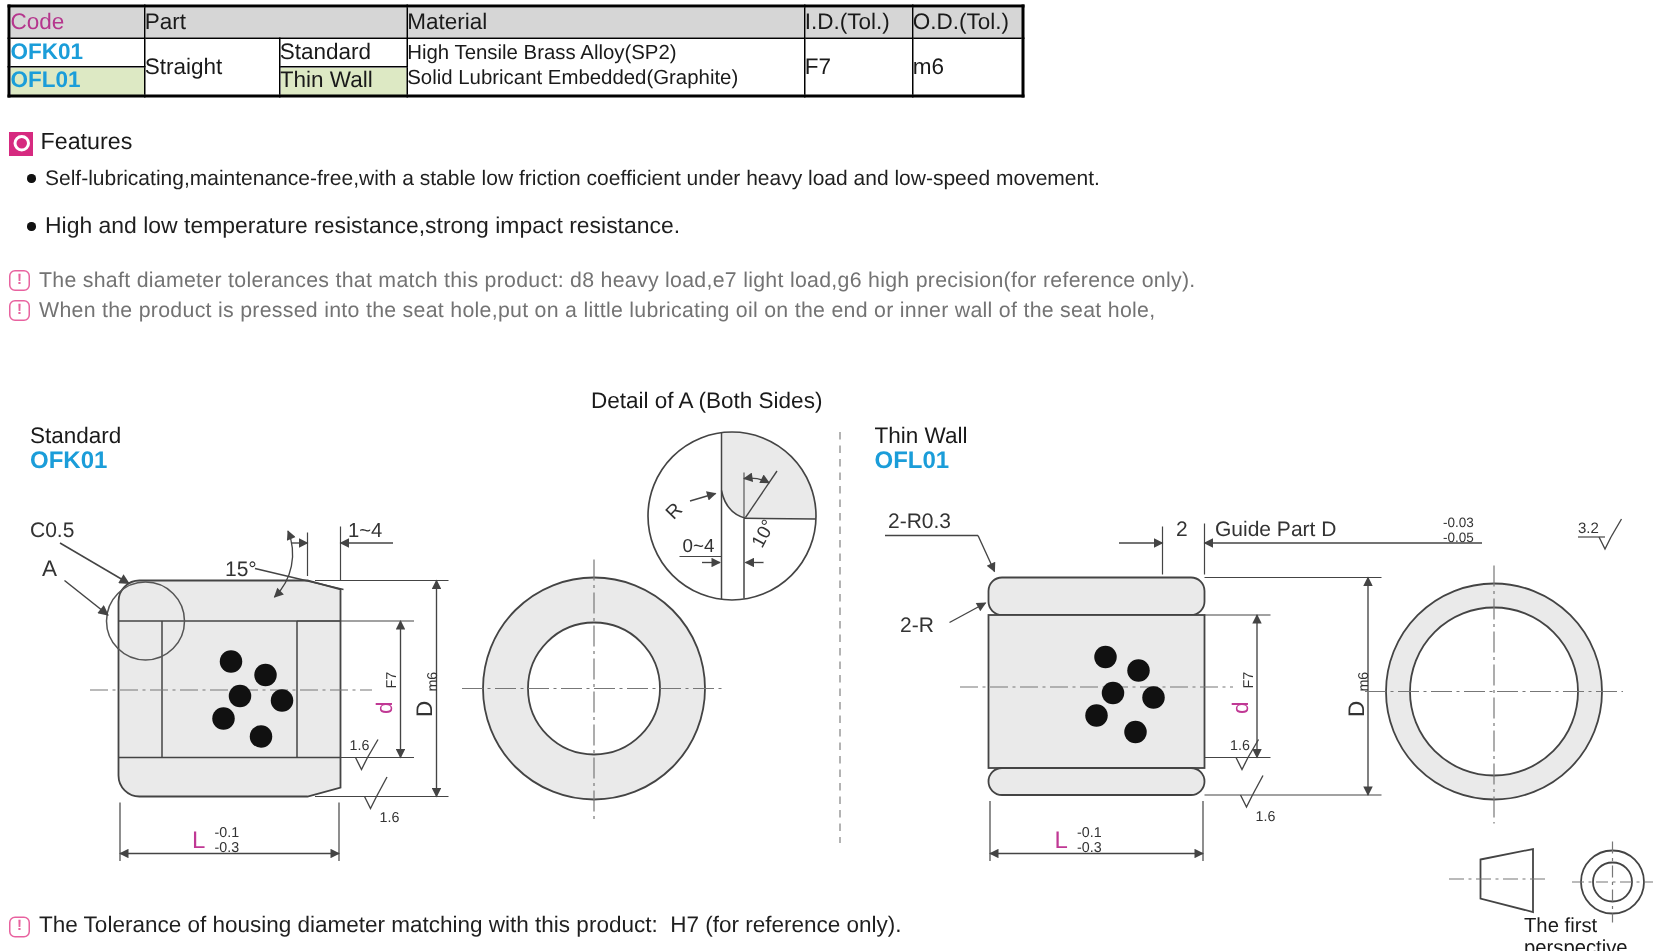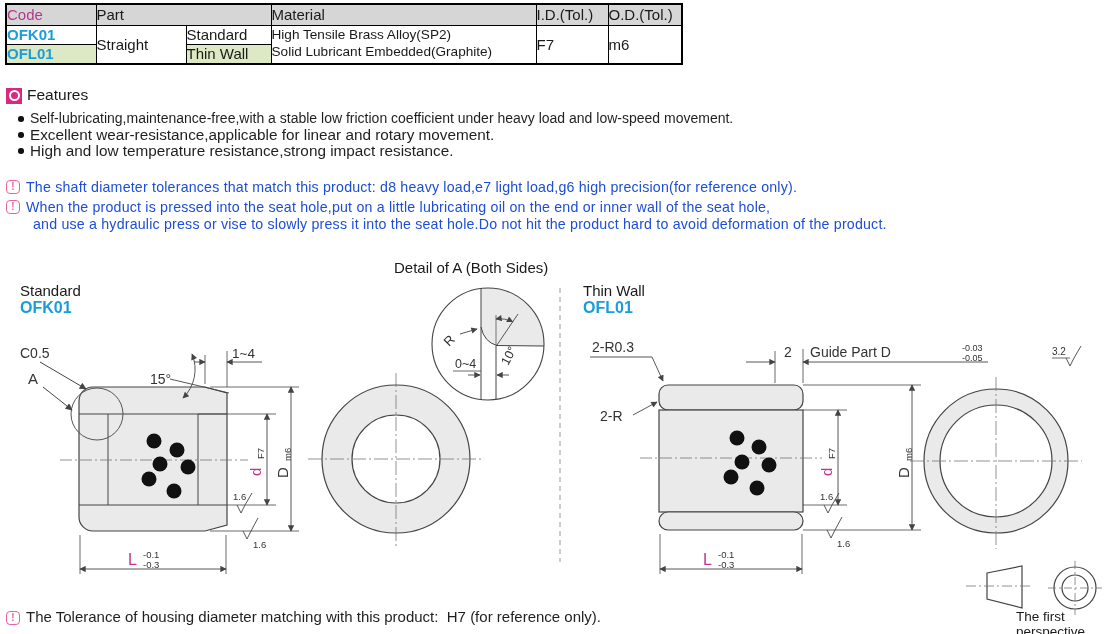--- a/index.html
+++ b/index.html
@@ -22,21 +22,21 @@
 
   
   .feat-title{left:27px;top:86px;font-size:15.5px;color:#1a1a1a;}
   .feat-icon{left:6px;top:88px;width:16px;height:16px;background:#d62a80;}
   .feat-icon span{display:block;width:7px;height:7px;margin:2.3px auto;border:2.2px solid #fff;border-radius:50%;}
   .bullet{position:absolute;left:30px;color:#1f1f1f;white-space:pre;}
   .bullet::before{content:"";position:absolute;left:-12px;top:6px;width:5.5px;height:5.5px;border-radius:50%;background:#111;}
   .b1{top:110px;font-size:14px;}
   .b2{top:126px;font-size:15.3px;}
   .b3{top:142px;font-size:15.3px;}
-  .note-line{position:absolute;left:26px;font-size:14.2px;letter-spacing:.2px;color:#1d4ed8;white-space:pre;}
+  .note-line{position:absolute;left:26px;font-size:14.2px;letter-spacing:.2px;color:#737373;white-space:pre;}
   .note-icon{position:absolute;left:6px;width:12px;height:12px;border:1.6px solid #e8629f;border-radius:4px;
              color:#e8629f;font-weight:bold;font-size:10px;line-height:12px;text-align:center;}
   .n1{top:179px;} .n2{top:199px;} .n3{top:216px;left:33px;}
   .ni1{top:180px;} .ni2{top:200px;}
 
   
   .sec-label{font-size:15px;color:#1a1a1a;}
   .sec-code{font-size:16px;font-weight:bold;color:#1b9dd9;}
   .detail-title{left:394px;top:259px;font-size:15px;color:#1a1a1a;}
   .persp-label{left:1016px;top:609px;font-size:13.5px;color:#1a1a1a;}
@@ -85,28 +85,26 @@
       <td>Thin Wall</td>
     </tr>
   </tbody>
     </table>
 
   <div class="abs feat-icon">
       <span></span>
     </div>
   <div class="abs feat-title">Features</div>
   <div class="bullet b1">Self-lubricating,maintenance-free,with a stable low friction coefficient under heavy load and low-speed movement.</div>
-  <div class="bullet b2">Excellent wear-resistance,applicable for linear and rotary movement.</div>
   <div class="bullet b3">High and low temperature resistance,strong impact resistance.</div>
 
   <div class="note-icon ni1">!</div>
   <div class="note-icon ni2">!</div>
   <div class="note-line n1">The shaft diameter tolerances that match this product: d8 heavy load,e7 light load,g6 high precision(for reference only).</div>
   <div class="note-line n2">When the product is pressed into the seat hole,put on a little lubricating oil on the end or inner wall of the seat hole,</div>
-  <div class="note-line n3">and use a hydraulic press or vise to slowly press it into the seat hole.Do not hit the product hard to avoid deformation of the product.</div>
 
   <div class="abs sec-label" style="left:20px;top:282px">Standard</div>
   <div class="abs sec-code" style="left:20px;top:299px">OFK01</div>
   <div class="abs detail-title">Detail of A (Both Sides)</div>
   <div class="abs sec-label" style="left:583px;top:282px">Thin Wall</div>
   <div class="abs sec-code" style="left:583px;top:299px">OFL01</div>
 
   <svg class="abs" style="left:0;top:0" width="1110" height="634" viewBox="0 0 1110 634">
     <defs>
       <marker id="ar" viewBox="0 0 10 10" refX="9" refY="5" markerWidth="9" markerHeight="7" orient="auto-start-reverse">

